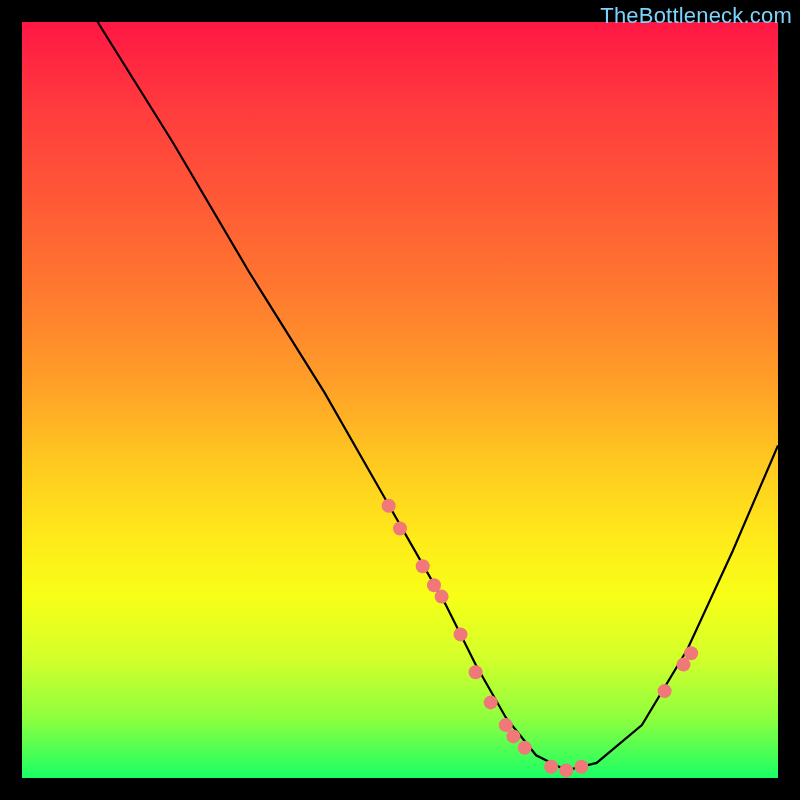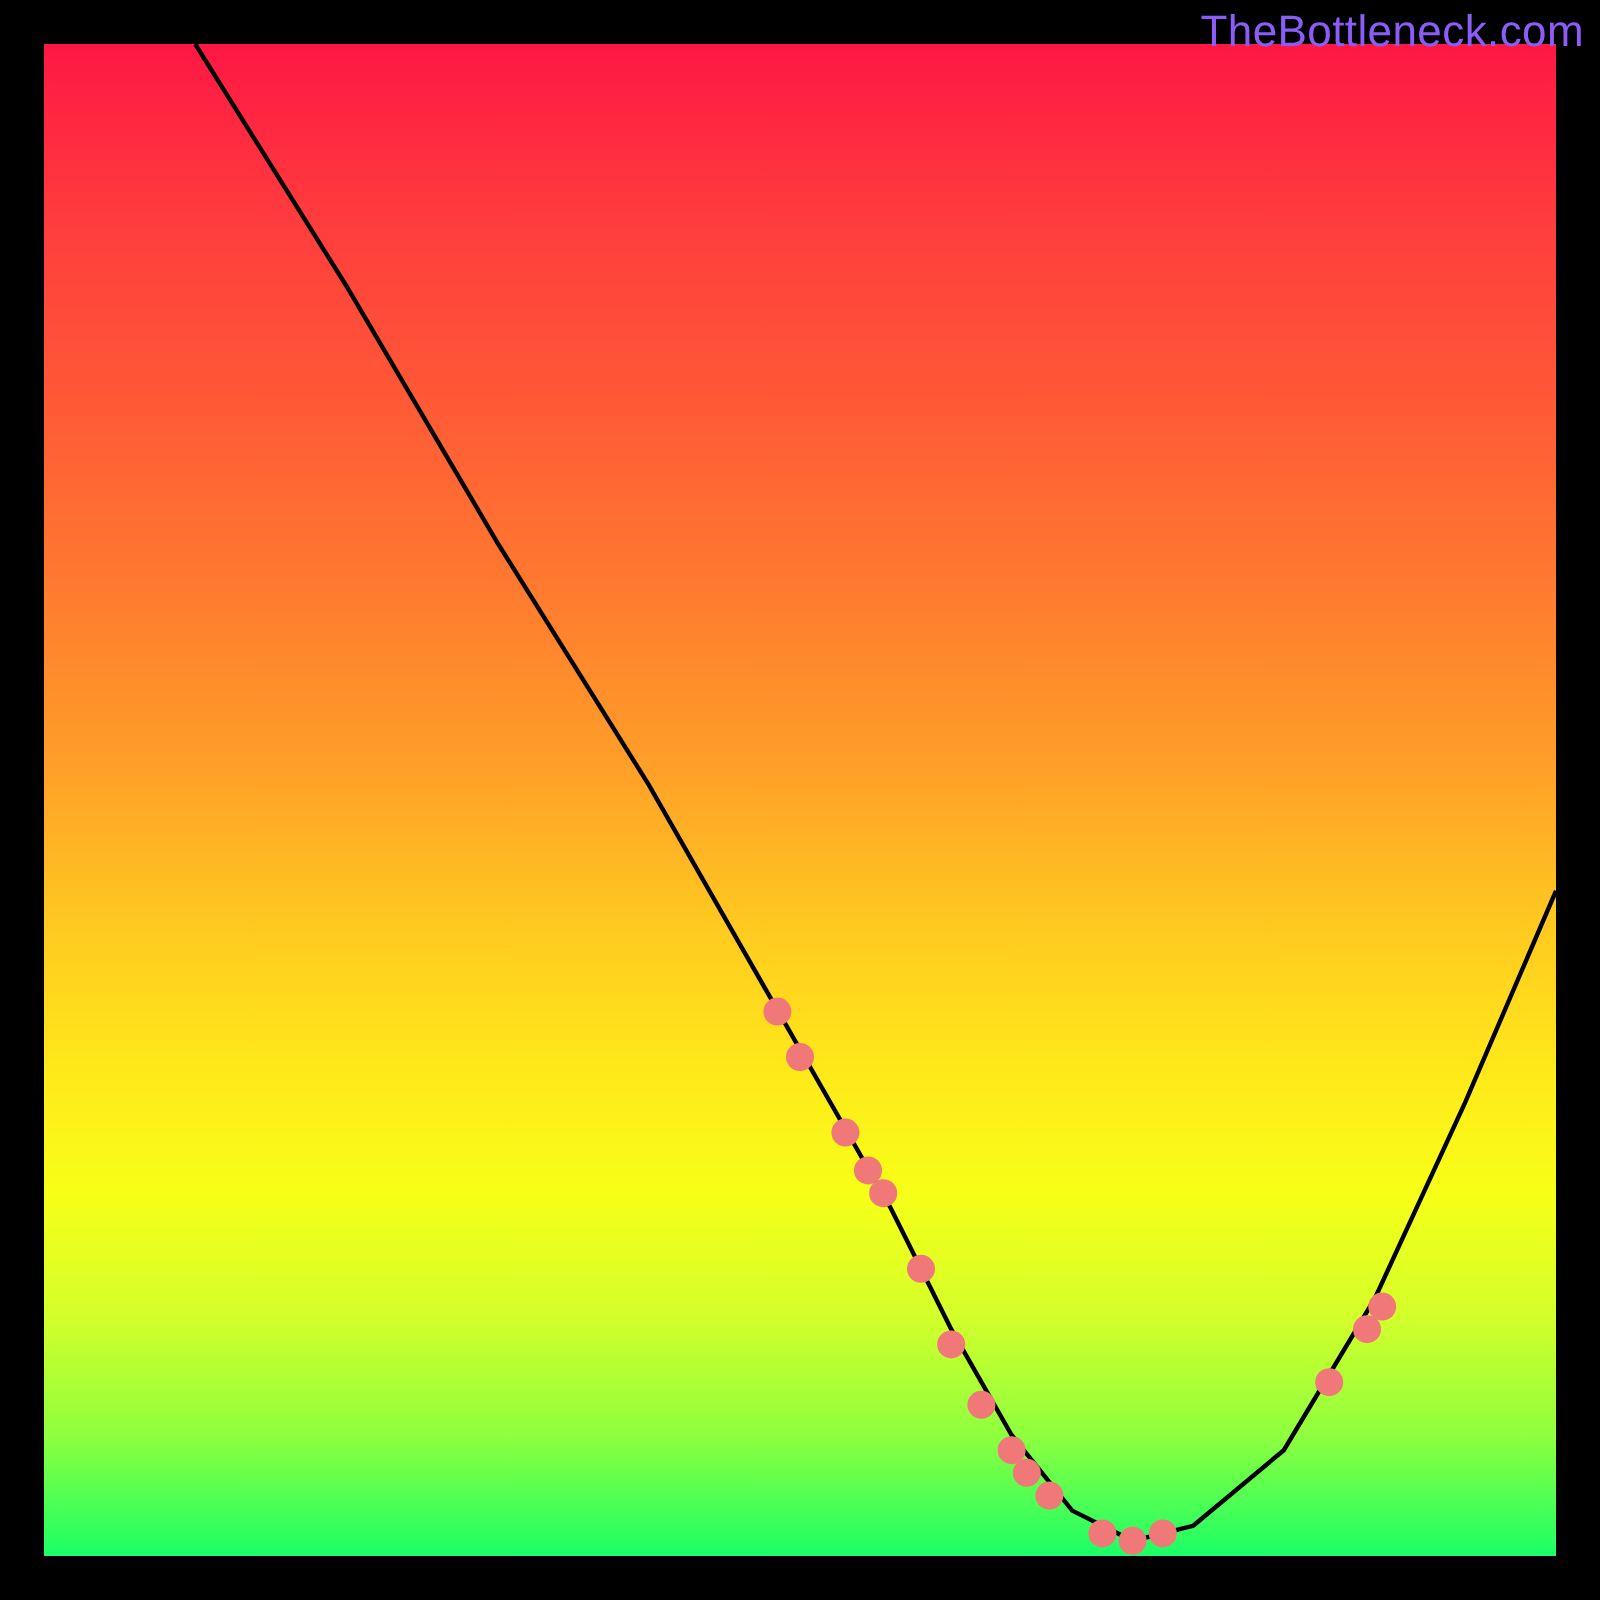--- a/index.html
+++ b/index.html
@@ -49,21 +49,21 @@
     left: 0;
     top: 0;
     width: 756px;
     height: 756px;
   }
 
   .attribution {
     position: absolute;
     top: 3px;
     right: 8px;
-    color: #8b5cf6;
+    color: #7dd3fc;
     font-size: 22px;
     font-weight: 500;
     letter-spacing: 0.2px;
     user-select: none;
   }
 </style>
 </head>
 <body>
 
 <div class="frame">

